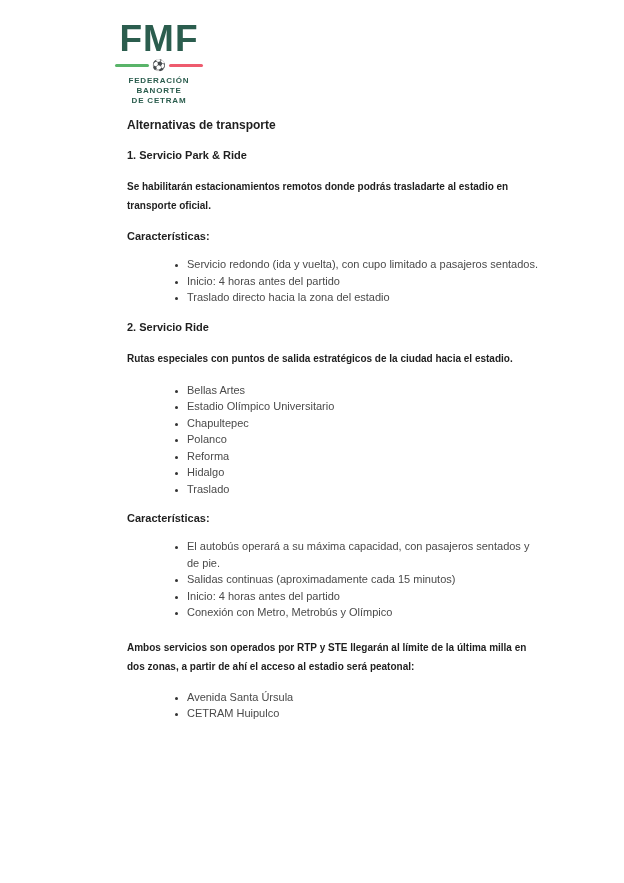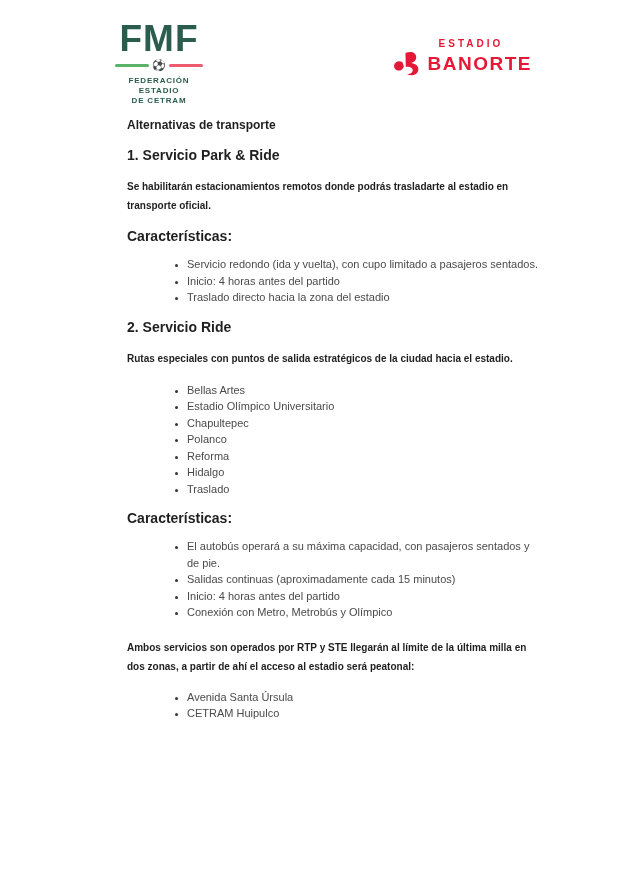--- a/index.html
+++ b/index.html
@@ -74,21 +74,21 @@
     line-height: 22px;
   }
 
   
   .content { padding: 0 60px 0 73px; margin-left: 32px; }
   .title, .heading, .para {
     font-weight: bold;
     color: #1f1f1f;
   }
   .title { font-size: 12px; line-height: 14px; }
-  .heading { font-size: 14px; line-height: 13px; }
+  .heading { font-size: 11px; line-height: 13px; }
   .para { font-size: 10px; line-height: 19px; max-width: 485px; }
 
   ol.num-list {
     list-style: decimal;
     padding-left: 52px;
     color: #4a4a4a;
     font-size: 11px;
   }
   ol.num-list li { line-height: 17px; }
   ol.num-list li::marker { color: #3a3a3a; font-size: 11.5px; }
@@ -116,38 +116,24 @@
 
   <header class="header">
 
     <div class="fmf">
       <div class="fmf-acronym">FMF</div>
       <div class="fmf-divider">
         <span class="line green"></span>
         <span class="ball">⚽</span>
         <span class="line red"></span>
       </div>
-      <div class="fmf-org">FEDERACIÓN ESTADIO</div>
+      <div class="fmf-org">FEDERACIÓN BANORTE</div>
       <div class="fmf-org">DE CETRAM</div>
     </div>
 
-    <div class="banorte">
-      <div class="banorte-venue">ESTADIO</div>
-      <div class="banorte-row">
-        <span class="banorte-mark">
-          <svg viewBox="0 0 30 26" width="30" height="26" xmlns="http://www.w3.org/2000/svg">
-            <g fill="#e51937" transform="rotate(-8 14 13)">
-              <path d="M9.6 10.4 C6.4 8 1.8 9.2 1 12.6 C0.2 16 3.2 19 6.6 18.4 C8.4 18 9.8 16.6 10.6 14.8 Z"></path>
-              <path d="M14 2 C20 0 25 3 24 8 C23.4 11 20.5 12.6 17 12.4 C21.5 13 25.5 16 24.4 20.4 C23.2 25.2 16.4 26.2 12.6 23 C15.8 23.6 18.6 22.4 18.8 19.8 C19 17.2 16 15.4 12.4 15.8 Z"></path>
-            </g>
-          </svg>
-        </span>
-        <span class="banorte-name">BANORTE</span>
-      </div>
-    </div>
 
   </header>
 
   <main class="content">
 
     <h1 class="title mt20">Alternativas de transporte</h1>
 
     <h2 class="heading mt17">1. Servicio Park &amp; Ride</h2>
 
     <p class="para mt15">Se habilitarán estacionamientos remotos donde podrás trasladarte al estadio en transporte oficial.</p>

